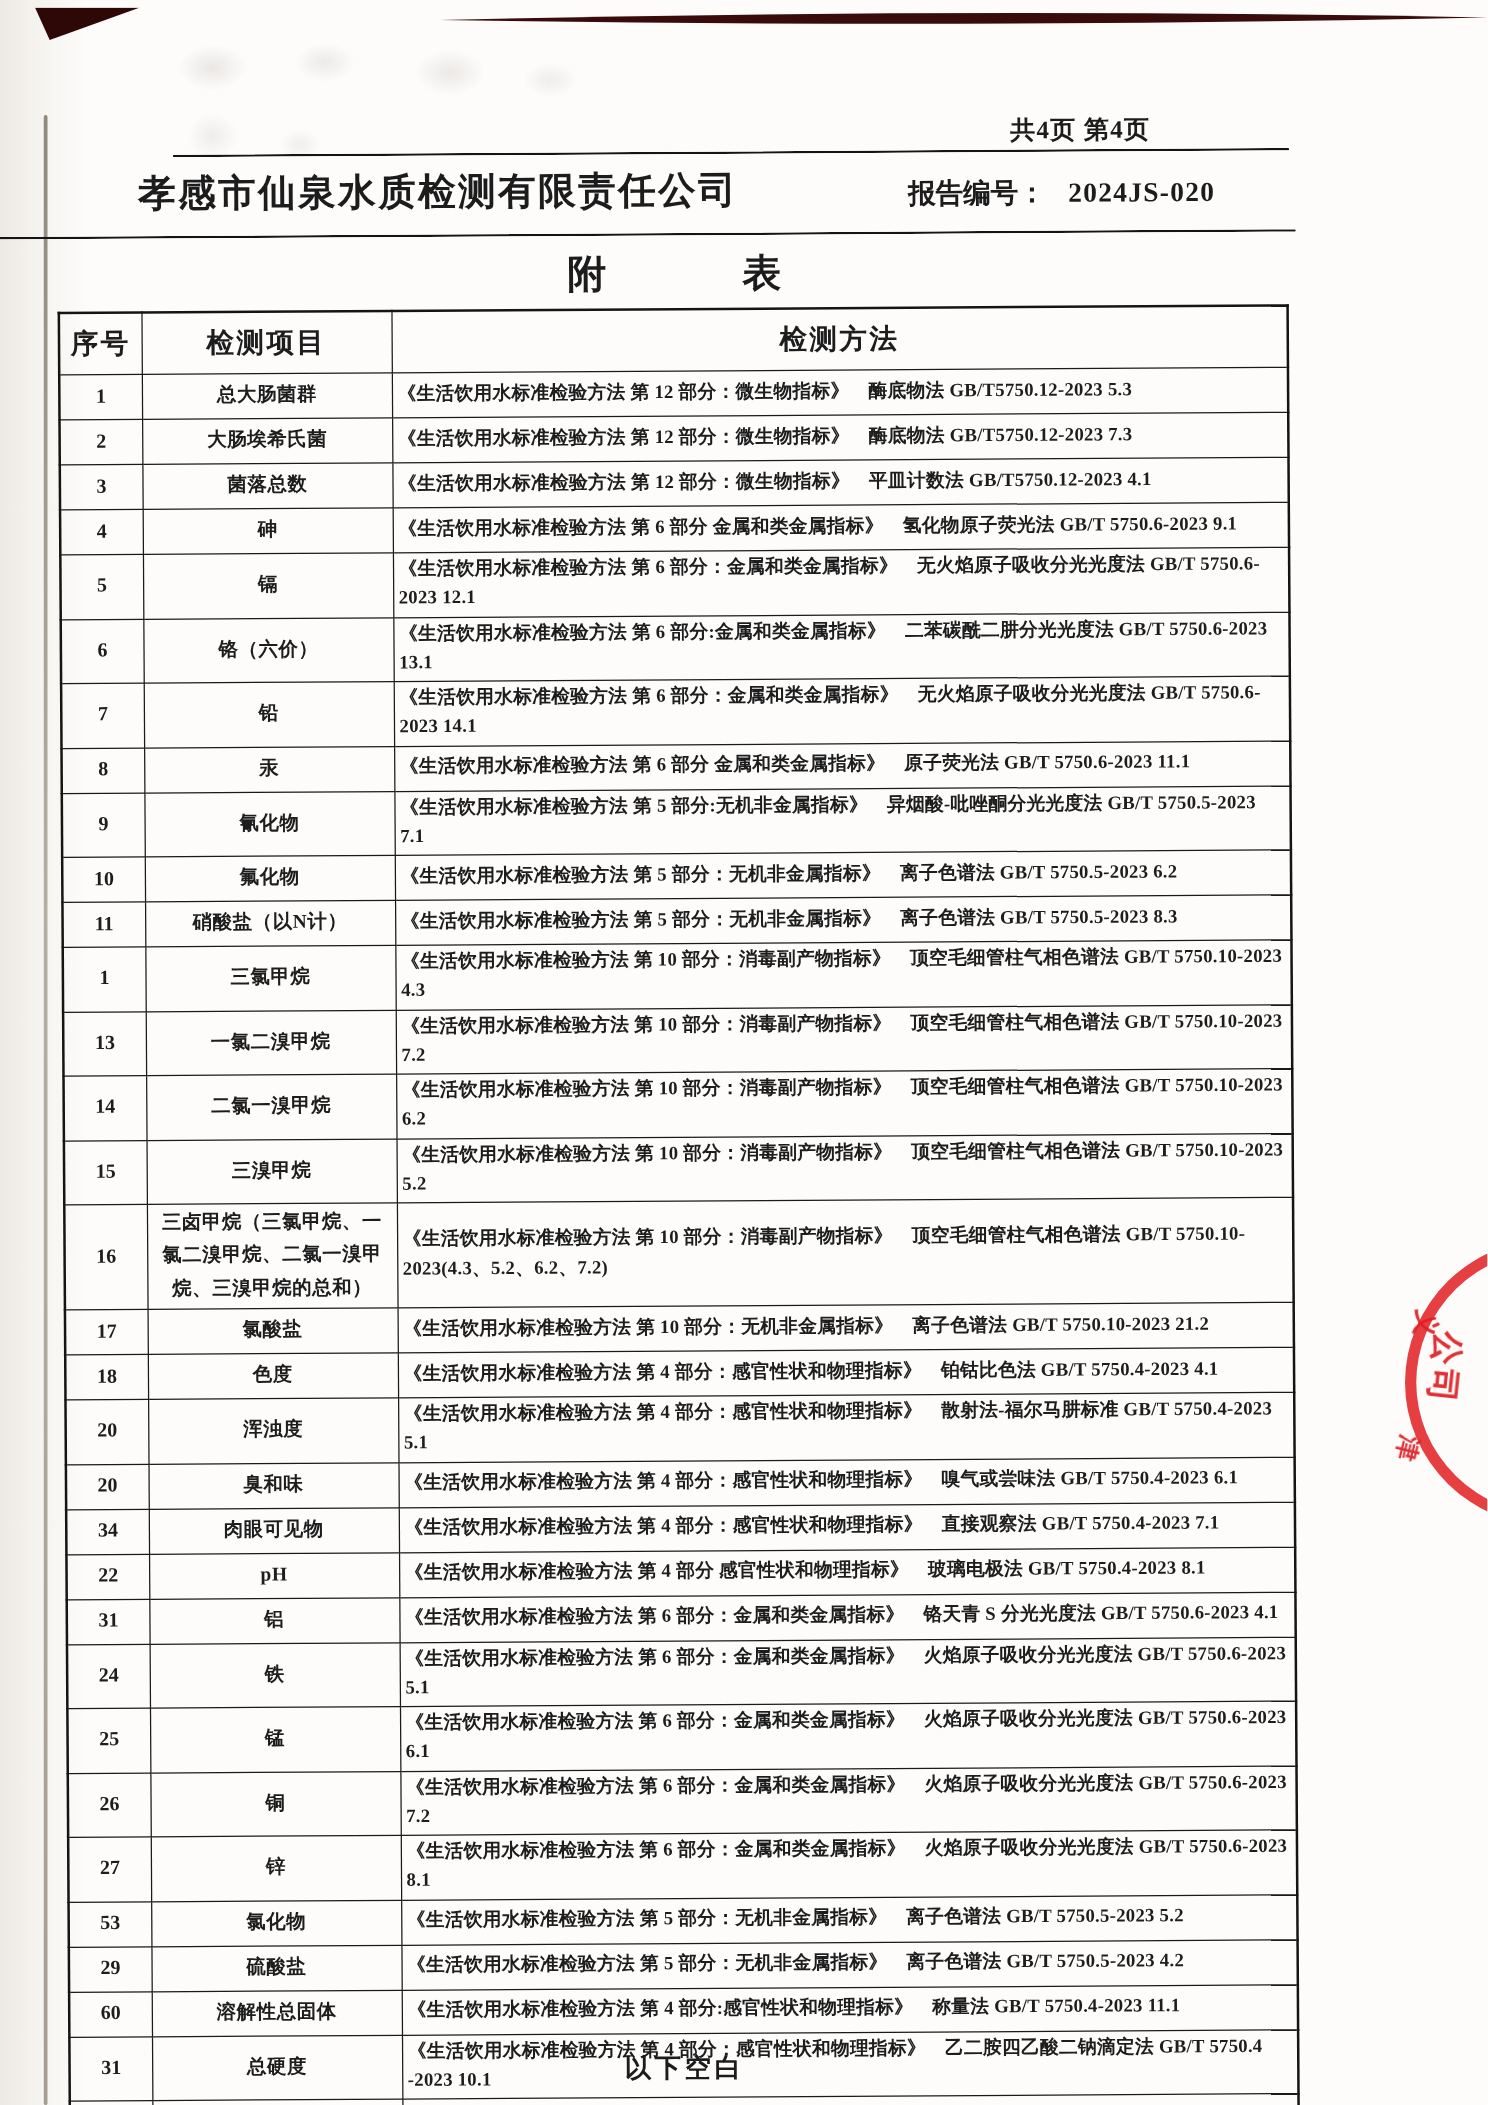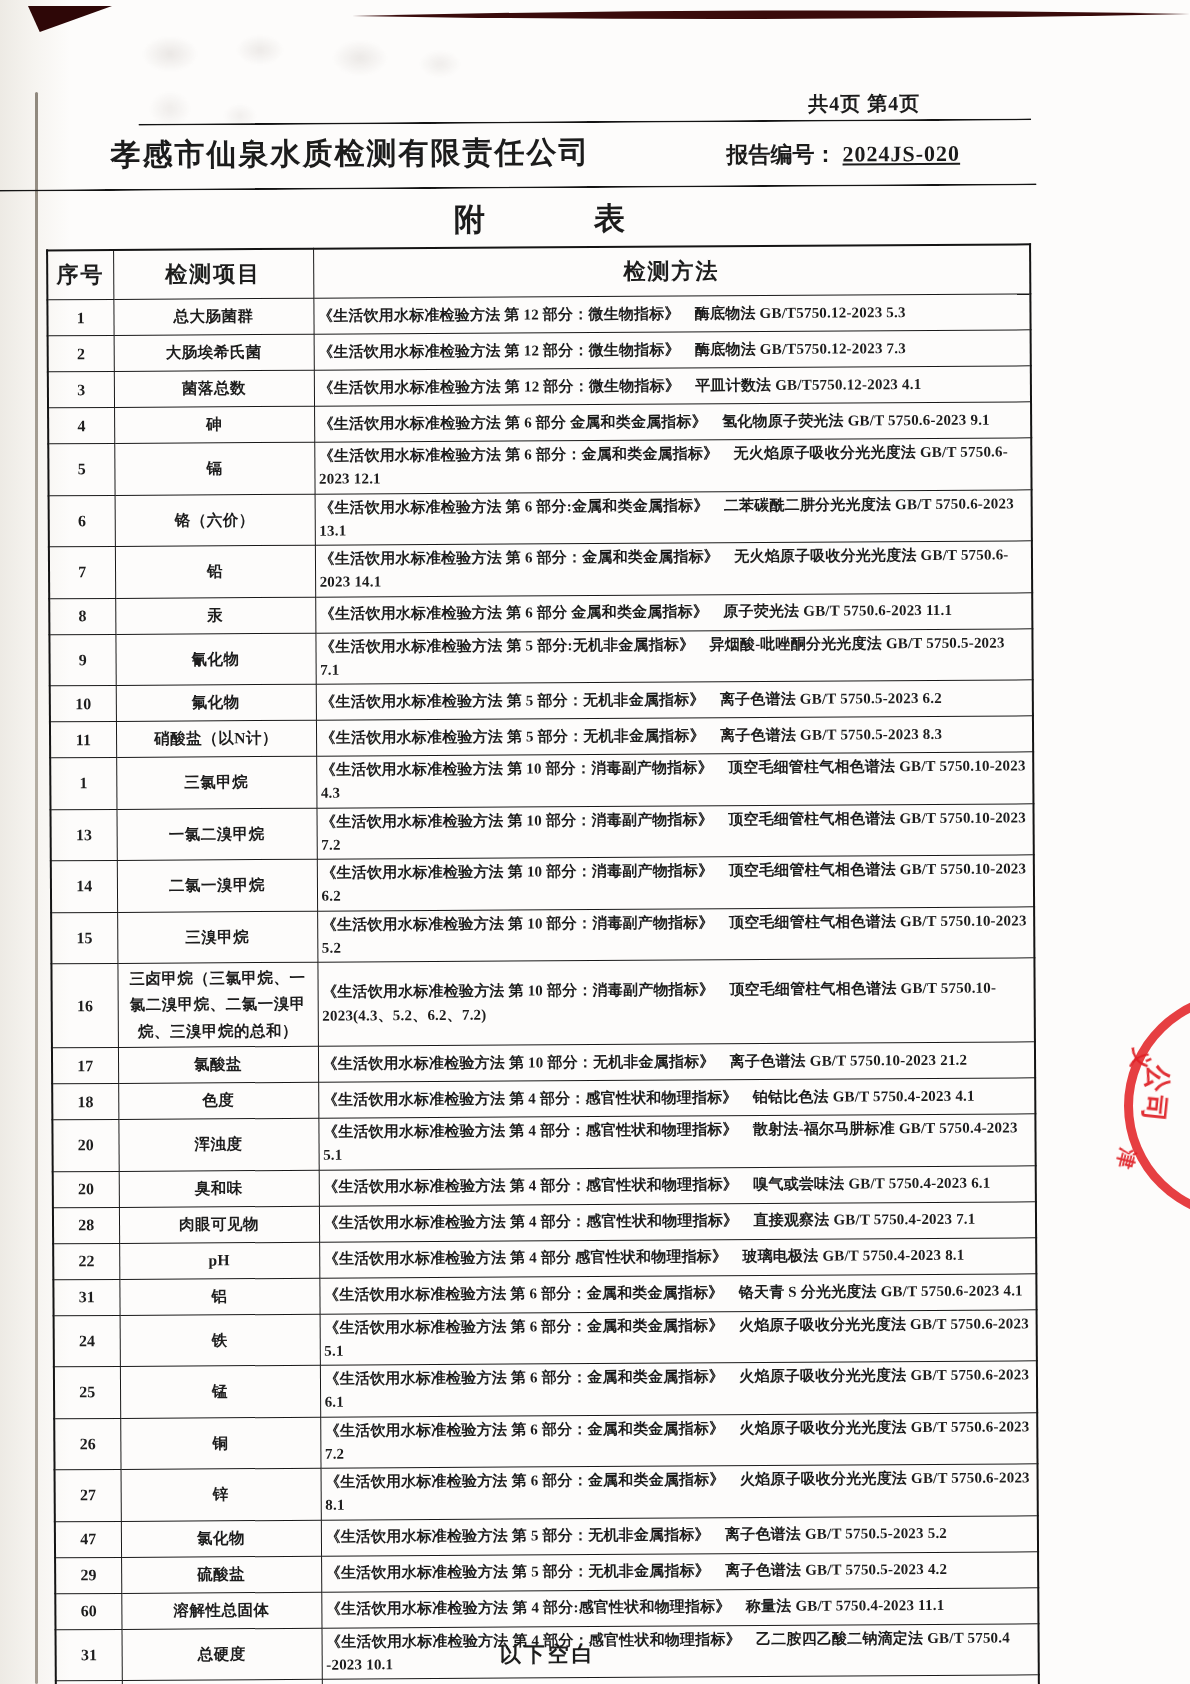--- a/index.html
+++ b/index.html
@@ -46,21 +46,21 @@
   .rule-1{position:absolute;left:140px;top:121px;width:893px;height:0;
           border-top:2.6px solid #141414;border-radius:2px;}
   .company{
     position:absolute;left:112px;top:132px;
     font-family:"Liberation Sans","DejaVu Sans",sans-serif;
     font-size:30px;font-weight:700;letter-spacing:2px;
   }
   .report-no{
     position:absolute;left:728px;top:141px;font-size:22px;font-weight:700;
   }
-  .report-no .val{margin-left:6px;letter-spacing:1px;text-decoration:underline;}
+  .report-no .val{margin-left:18px;letter-spacing:1px;}
   .rule-2{position:absolute;left:0px;top:186px;width:1038px;height:0;
           border-top:2.6px solid #141414;border-radius:2px;}
   .doc-title{
     position:absolute;left:0;top:198px;width:1085px;text-align:center;
     font-size:31px;font-weight:700;letter-spacing:4px;
   }
   
   table.app{
     position:absolute;left:47px;top:246px;width:985px;
     border-collapse:collapse;table-layout:fixed;
@@ -234,21 +234,21 @@
       <td class="no">20</td>
       <td class="item">浑浊度</td>
       <td class="method">《生活饮用水标准检验方法 第 4 部分：感官性状和物理指标》　散射法-福尔马肼标准 GB/T 5750.4-2023 5.1</td>
     </tr>
         <tr>
       <td class="no">20</td>
       <td class="item">臭和味</td>
       <td class="method">《生活饮用水标准检验方法 第 4 部分：感官性状和物理指标》　嗅气或尝味法 GB/T 5750.4-2023 6.1</td>
     </tr>
         <tr>
-      <td class="no">28</td>
+      <td class="no">34</td>
       <td class="item">肉眼可见物</td>
       <td class="method">《生活饮用水标准检验方法 第 4 部分：感官性状和物理指标》　直接观察法 GB/T 5750.4-2023 7.1</td>
     </tr>
         <tr>
       <td class="no">22</td>
       <td class="item">pH</td>
       <td class="method">《生活饮用水标准检验方法 第 4 部分 感官性状和物理指标》　玻璃电极法 GB/T 5750.4-2023 8.1</td>
     </tr>
         <tr>
       <td class="no">31</td>
@@ -269,21 +269,21 @@
       <td class="no">26</td>
       <td class="item">铜</td>
       <td class="method">《生活饮用水标准检验方法 第 6 部分：金属和类金属指标》　火焰原子吸收分光光度法 GB/T 5750.6-2023 7.2</td>
     </tr>
         <tr>
       <td class="no">27</td>
       <td class="item">锌</td>
       <td class="method">《生活饮用水标准检验方法 第 6 部分：金属和类金属指标》　火焰原子吸收分光光度法 GB/T 5750.6-2023 8.1</td>
     </tr>
         <tr>
-      <td class="no">47</td>
+      <td class="no">53</td>
       <td class="item">氯化物</td>
       <td class="method">《生活饮用水标准检验方法 第 5 部分：无机非金属指标》　离子色谱法 GB/T 5750.5-2023 5.2</td>
     </tr>
         <tr>
       <td class="no">29</td>
       <td class="item">硫酸盐</td>
       <td class="method">《生活饮用水标准检验方法 第 5 部分：无机非金属指标》　离子色谱法 GB/T 5750.5-2023 4.2</td>
     </tr>
         <tr>
       <td class="no">60</td>

